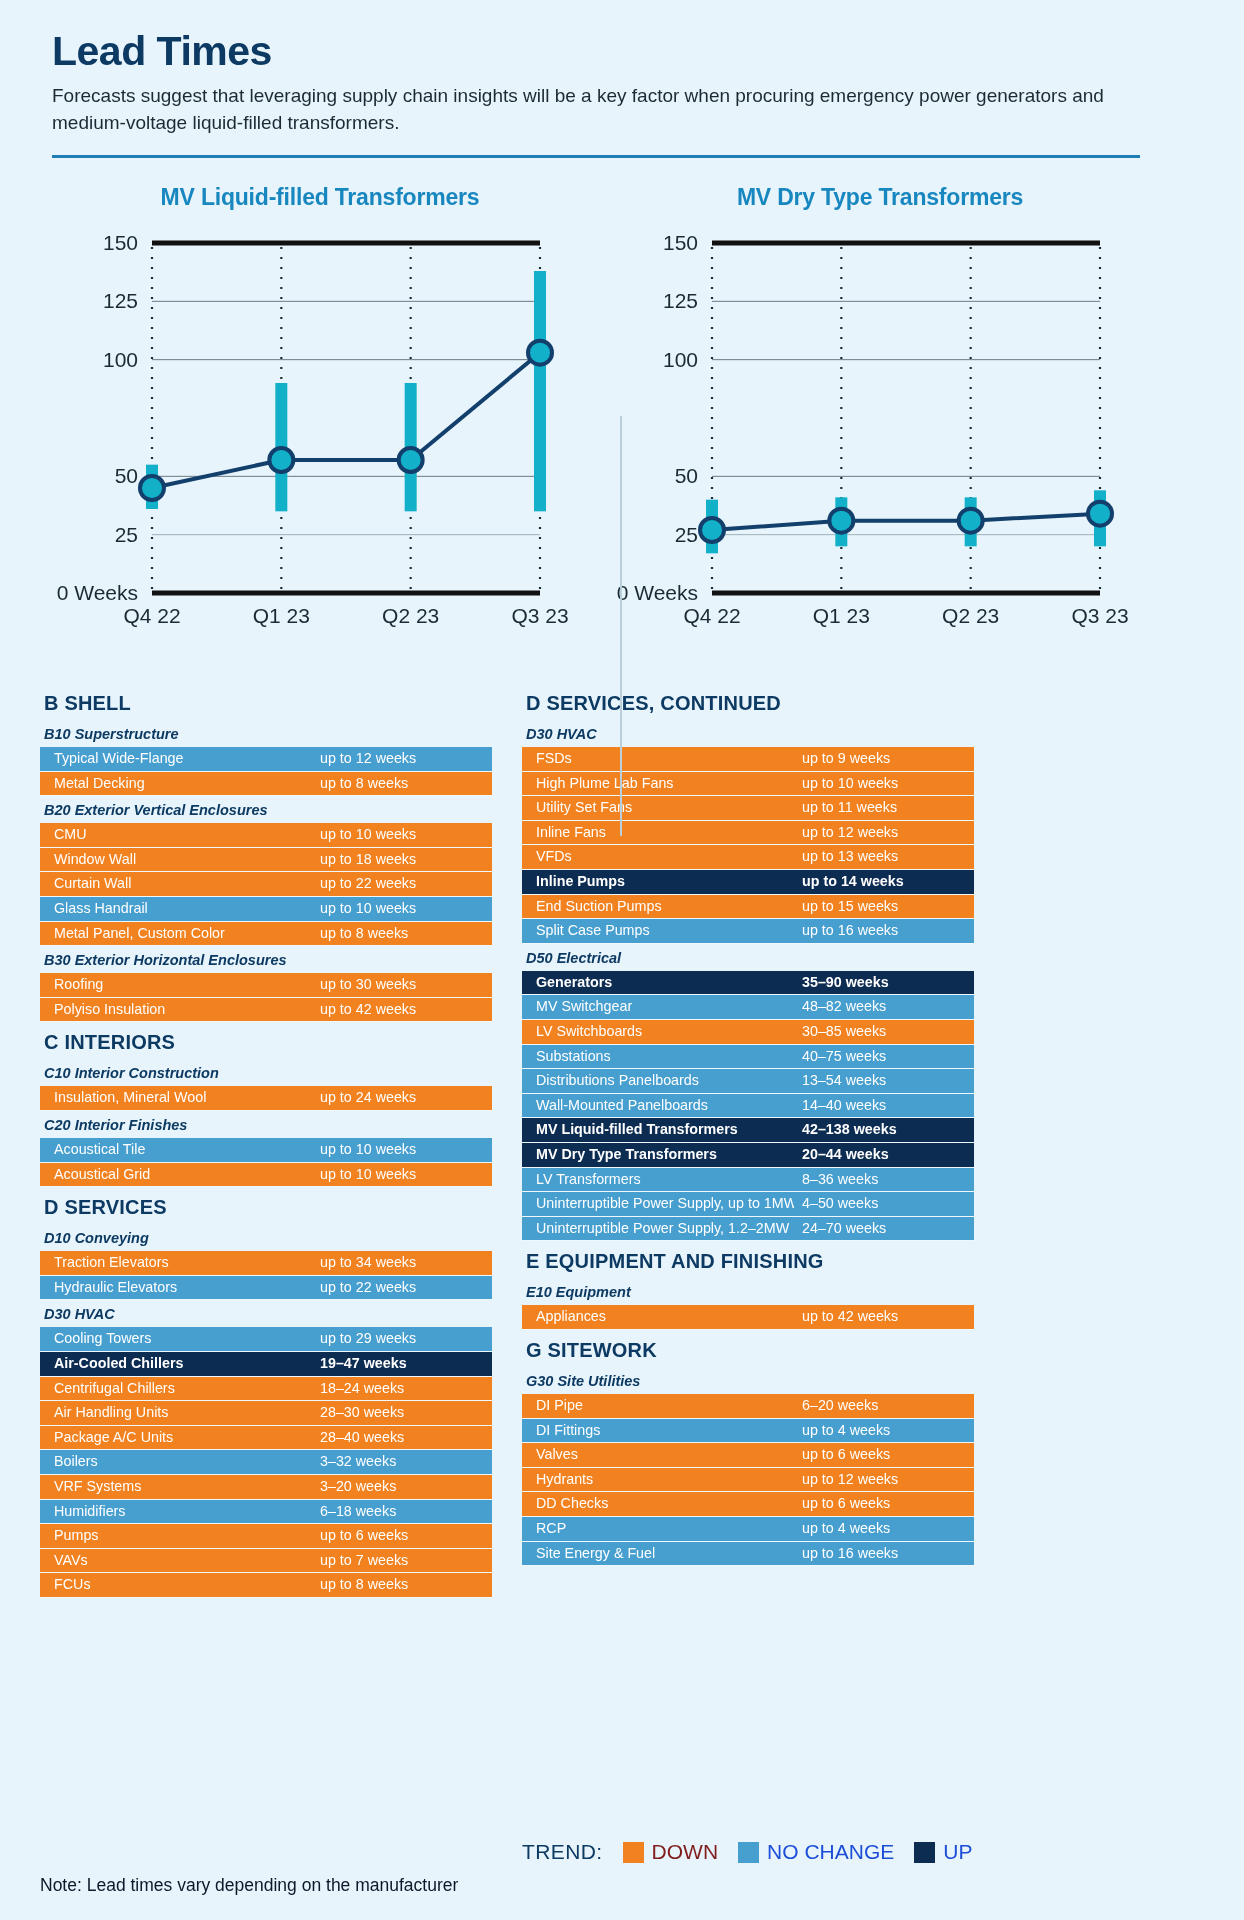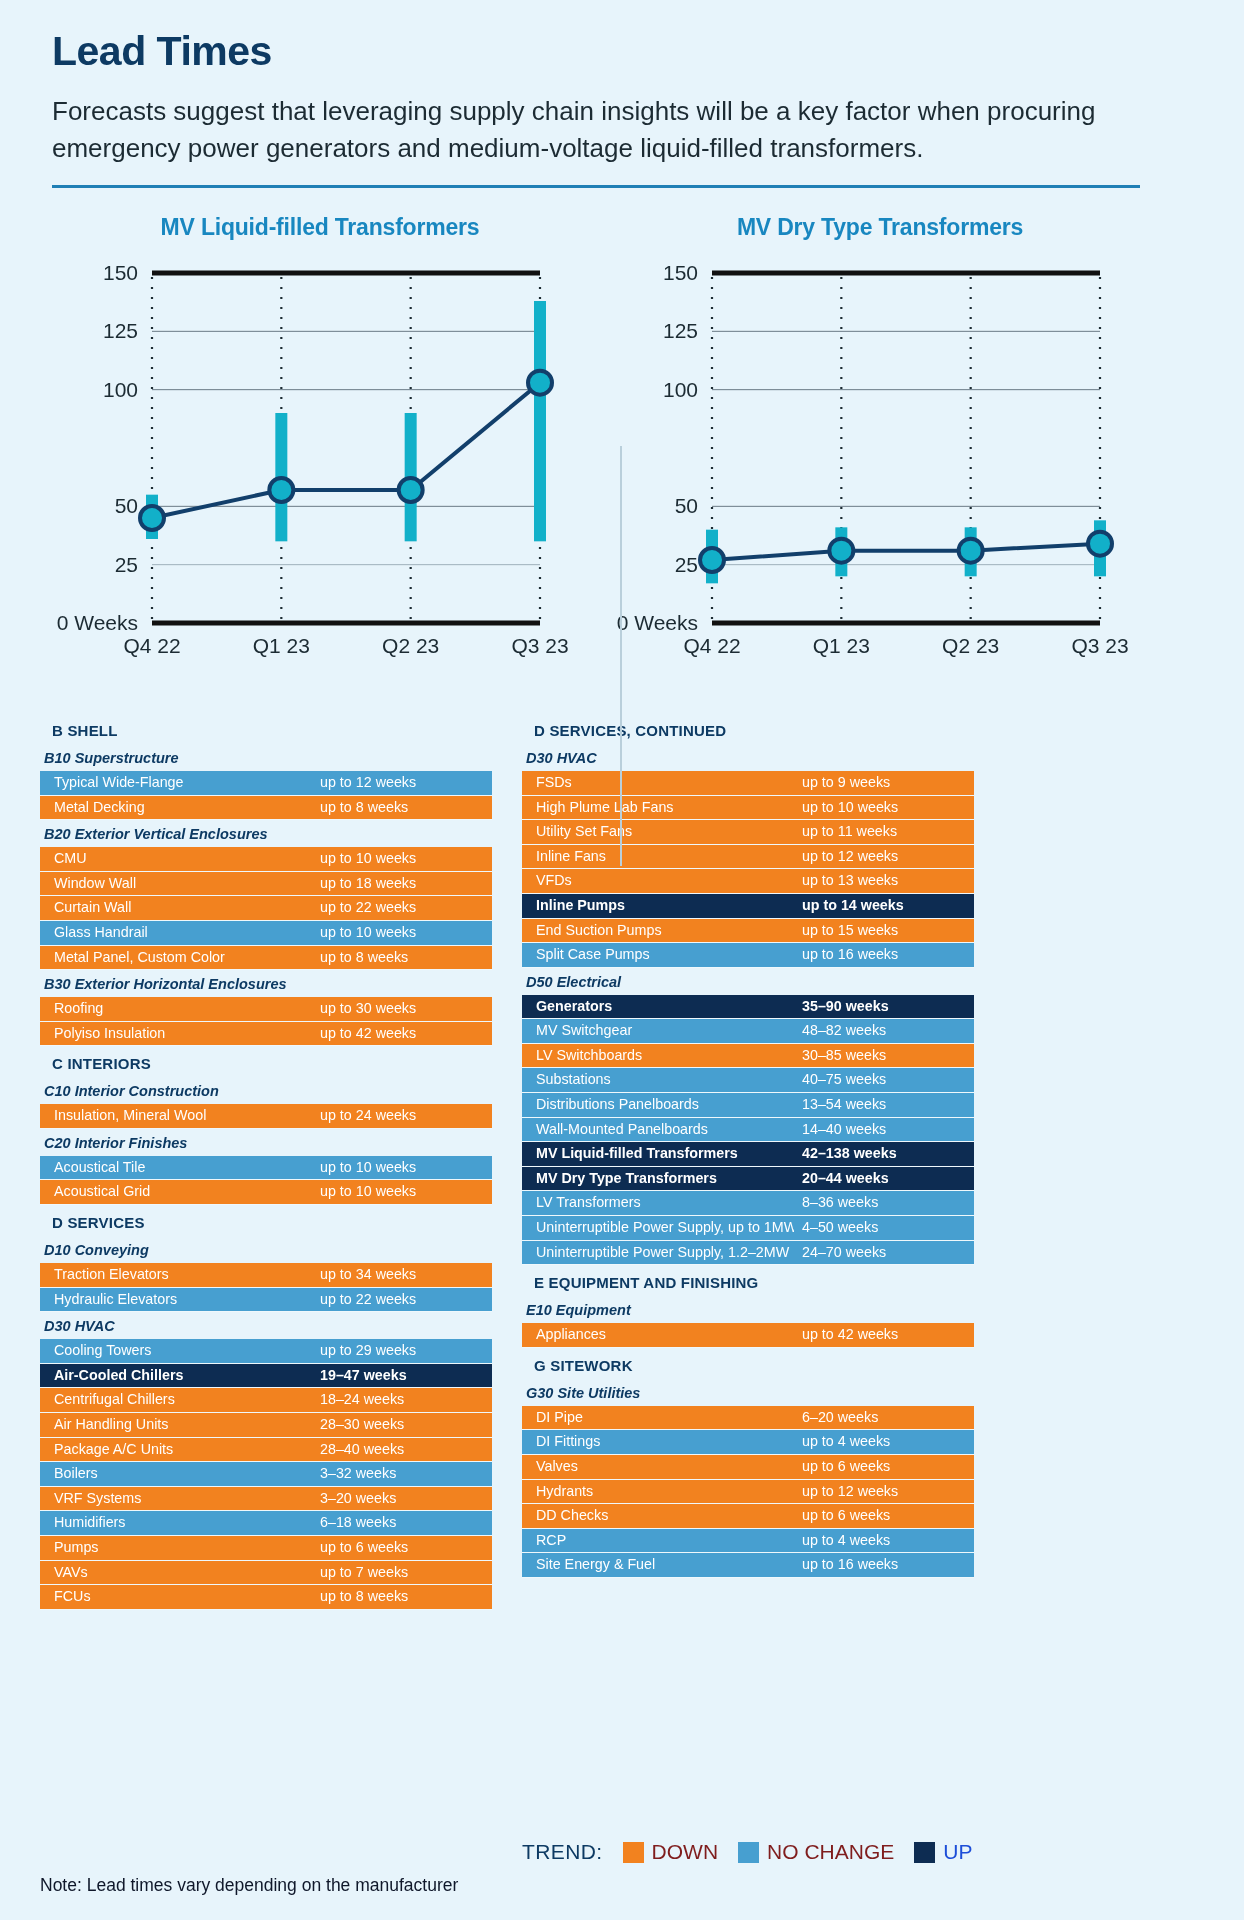--- a/index.html
+++ b/index.html
@@ -11,21 +11,21 @@
   }
   .page { position: relative; width: 1192px; height: 1920px; background: #e7f4fb; }
 
   
   .header { padding: 28px 52px 0 52px; }
   .title {
     font-size: 41px; font-weight: bold; color: #0d3a63;
     letter-spacing: -0.5px; line-height: 1.15;
   }
   .subtitle {
-    margin-top: 18px; font-size: 26px; color: #1c2b33;
+    margin-top: 8px; font-size: 19px; color: #1c2b33;
     line-height: 1.42; max-width: 1060px;
   }
   .hr-rule {
     margin: 18px 52px 0 52px; height: 3px; background: #1f7fb5;
   }
 
   
   .charts { position: relative; display: flex; padding: 26px 40px 0 40px; }
   .chart-box { position: relative; flex: 1 1 0; }
   .chart-divider {
@@ -36,22 +36,22 @@
     text-align: center; color: #1887c0; font-size: 23px;
     font-weight: bold; letter-spacing: -0.2px; margin-bottom: 10px;
   }
   .plot-wrap { position: relative; height: 430px; }
   svg.plot { display: block; }
 
   
   .tables { display: flex; padding: 32px 40px 0 40px; gap: 30px; }
   .col { width: 452px; }
   .grp-head {
-    font-size: 15px; font-weight: bold; color: #0d3a63;
-    letter-spacing: 0.2px; padding: 9px 0 5px 4px; text-transform: uppercase; margin-left: 8px;
+    font-size: 20px; font-weight: bold; color: #0d3a63;
+    letter-spacing: 0.2px; padding: 9px 0 5px 4px; text-transform: uppercase;
   }
   .sub-head {
     font-size: 14.5px; font-style: italic; font-weight: bold; color: #0d3a63;
     padding: 6px 0 5px 4px;
   }
   .tbl { border-collapse: collapse; width: 100%; table-layout: fixed; }
   .tbl tr { height: 23.6px; padding-left: 20px; }
   .tbl td {
     font-size: 14.3px; color: #ffffff; vertical-align: middle;
     padding: 0; height: 23.6px; line-height: 23.6px;
@@ -71,21 +71,21 @@
   }
   .legend {
     position: absolute; left: 522px; bottom: 56px;
     display: flex; align-items: center; gap: 10px;
     font-size: 21px; color: #0d3a63;
   }
   .legend .lbl { letter-spacing: 0.4px; }
   .legend .sw { width: 21px; height: 21px; display: inline-block; }
   .legend .item { display: flex; align-items: center; gap: 8px; margin-left: 10px; }
   .legend .t-down { color: #7f1d1d; }
-  .legend .t-same { color: #7f1d1d; text-align: center; }
+  .legend .t-same { color: #1d4ed8; text-align: center; }
   .legend .t-up   { color: #1d4ed8; }
 </style>
 </head>
 <body>
 
 <div class="page">
 
   <div class="header">
     <div class="title">Lead Times</div>
     <div class="subtitle">Forecasts suggest that leveraging supply chain insights will be a key factor when procuring emergency power generators and medium-voltage liquid-filled transformers.</div>

